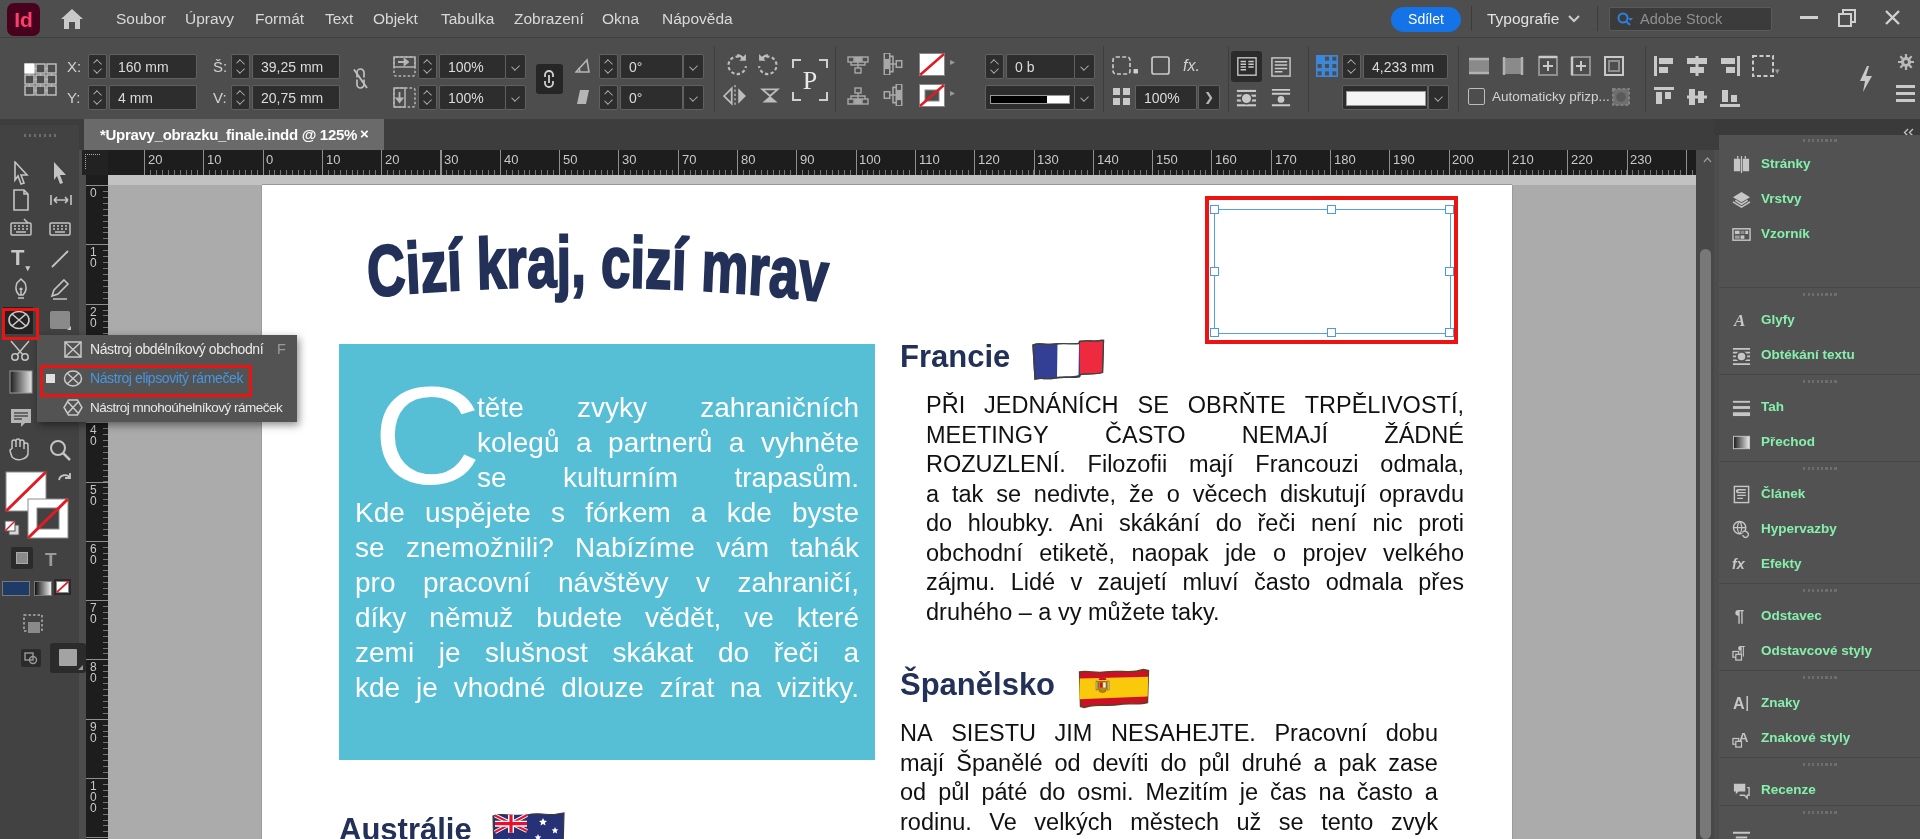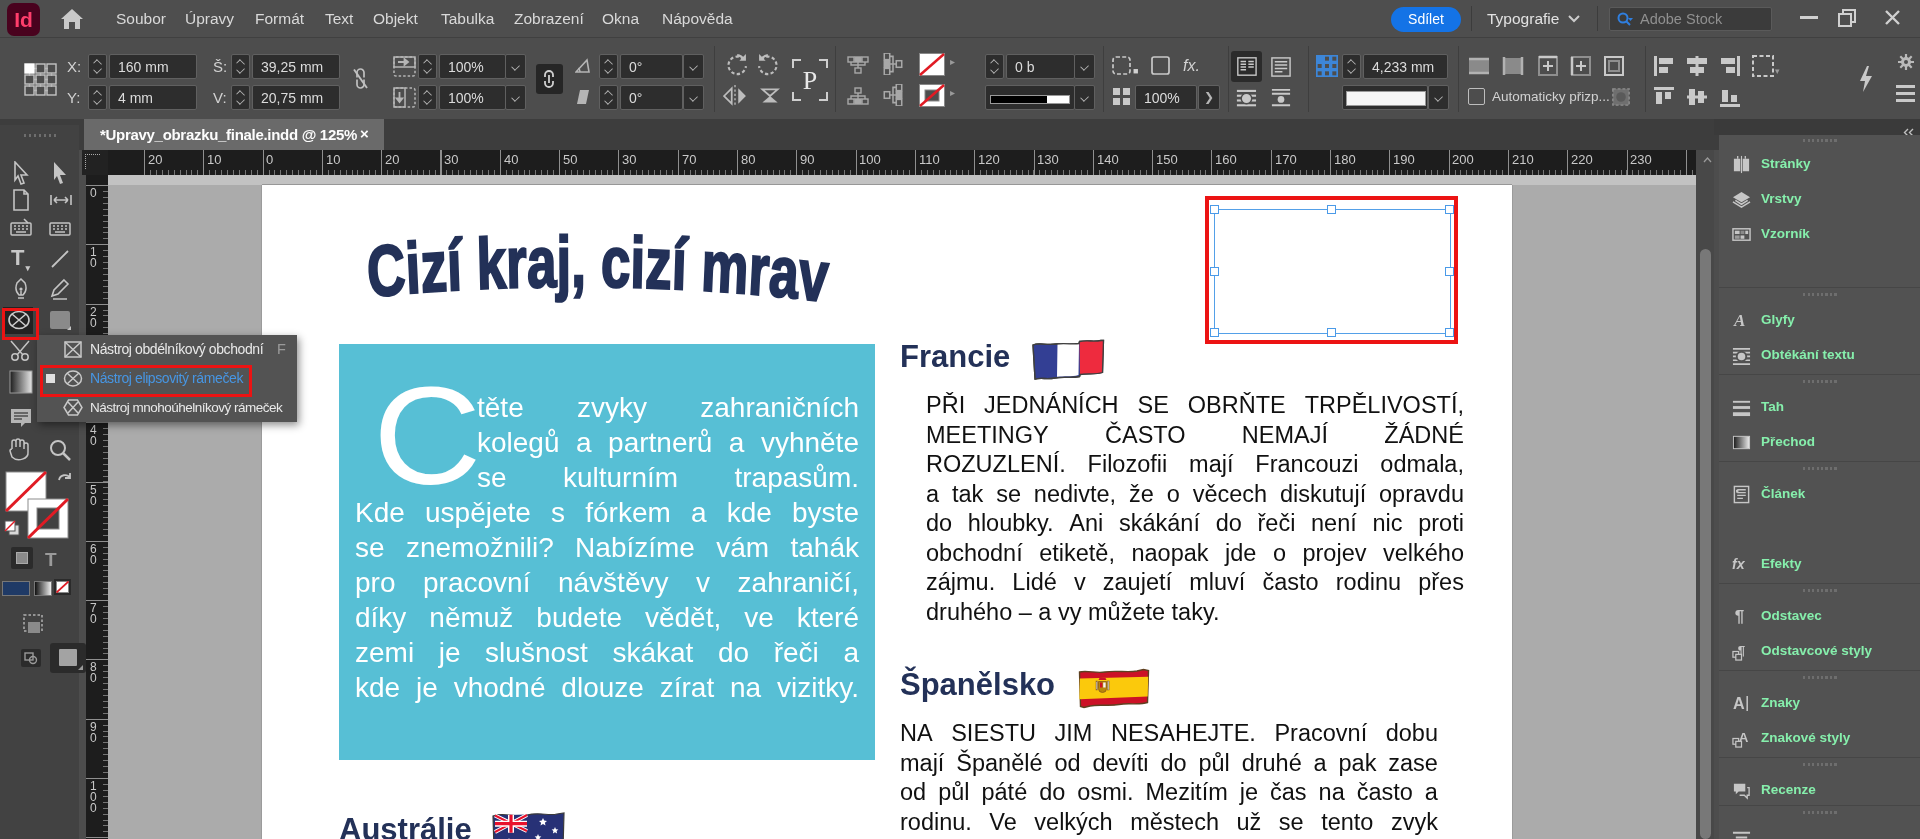--- a/index.html
+++ b/index.html
@@ -630,21 +630,21 @@
             <span>projev</span>
             <span>velkého</span>
           </div>
       <div class="jline">
             <span>zájmu.</span>
             <span>Lidé</span>
             <span>v</span>
             <span>zaujetí</span>
             <span>mluví</span>
             <span>často</span>
-            <span>rodinu</span>
+            <span>odmala</span>
             <span>přes</span>
           </div>
       <div>druhého – a vy můžete taky.</div>
     </div>
     <div class="abs" style="left:634px;top:482px;color:#233158;font-size:31px;font-weight:bold;">Španělsko</div>
     <svg class="abs" style="left:811px;top:481px" width="74" height="45" viewBox="0 0 74 45">
       <path d="M2.5 6 C10 4 18 7.5 28 6 C40 4 50 7 60 5 L66.5 3.5 L71.5 4.5 L70.5 36.5 C62 39.5 52 36.5 42 38.5 C32 40.5 22 38 13 40 L7 41.5 L3.5 40.5 Z" fill="#cc1126" stroke="#5f4020" stroke-width="1.4"></path>
       <path d="M2.8 12.5 L71.2 10.8 L70.7 30.5 L2.4 33.2 Z" fill="#fbc90c"></path>
       <g>
         <path d="M21.5 15.5 h8 v7 a4 4 0 0 1 -8 0 Z" fill="#b8860b" stroke="#8a5a19" stroke-width="0.8"></path>
@@ -954,20 +954,28 @@
   <div class="psep" style="top:326px;"></div>
   <div class="pdots" style="top:332px;"></div>
   <div class="prow" style="top:342px;">
       <svg class="pic" viewBox="0 0 20 20">
         <rect x="2.5" y="1.5" width="15" height="17" fill="none" stroke="#c6c6c6" stroke-width="1.5"></rect>
         <path d="M5.5 5 h9 M5.5 8 h9 M5.5 11 h9 M5.5 14 h6" stroke="#c6c6c6" stroke-width="1.4"></path>
         <path d="M5.5 5 v3" stroke="#c6c6c6" stroke-width="2.5"></path>
       </svg>
       <span class="ptxt">Článek</span>
     </div>
+  <div class="prow" style="top:377px;">
+      <svg class="pic" viewBox="0 0 20 20">
+        <circle cx="8" cy="8" r="6.5" fill="none" stroke="#c6c6c6" stroke-width="1.5"></circle>
+        <path d="M8 1.5 a10 10 0 0 1 0 13 a10 10 0 0 1 0 -13 M1.5 8 h13" stroke="#c6c6c6" stroke-width="1.2" fill="none"></path>
+        <path d="M11 13 a3 3 0 0 1 4 -1 l2 2 a3 3 0 0 1 -4 4 l-2 -2" fill="#525252" stroke="#c6c6c6" stroke-width="1.5"></path>
+      </svg>
+      <span class="ptxt">Hypervazby</span>
+    </div>
   <div class="prow" style="top:412px;">
       <svg class="pic" viewBox="0 0 20 20">
         <text x="0" y="15" font-family="Liberation Sans" font-style="italic" font-size="15" fill="#c6c6c6">fx</text>
       </svg>
       <span class="ptxt">Efekty</span>
     </div>
   <div class="psep" style="top:448px;"></div>
   <div class="pdots" style="top:454px;"></div>
   <div class="prow" style="top:464px;">
       <svg class="pic" viewBox="0 0 20 20">

